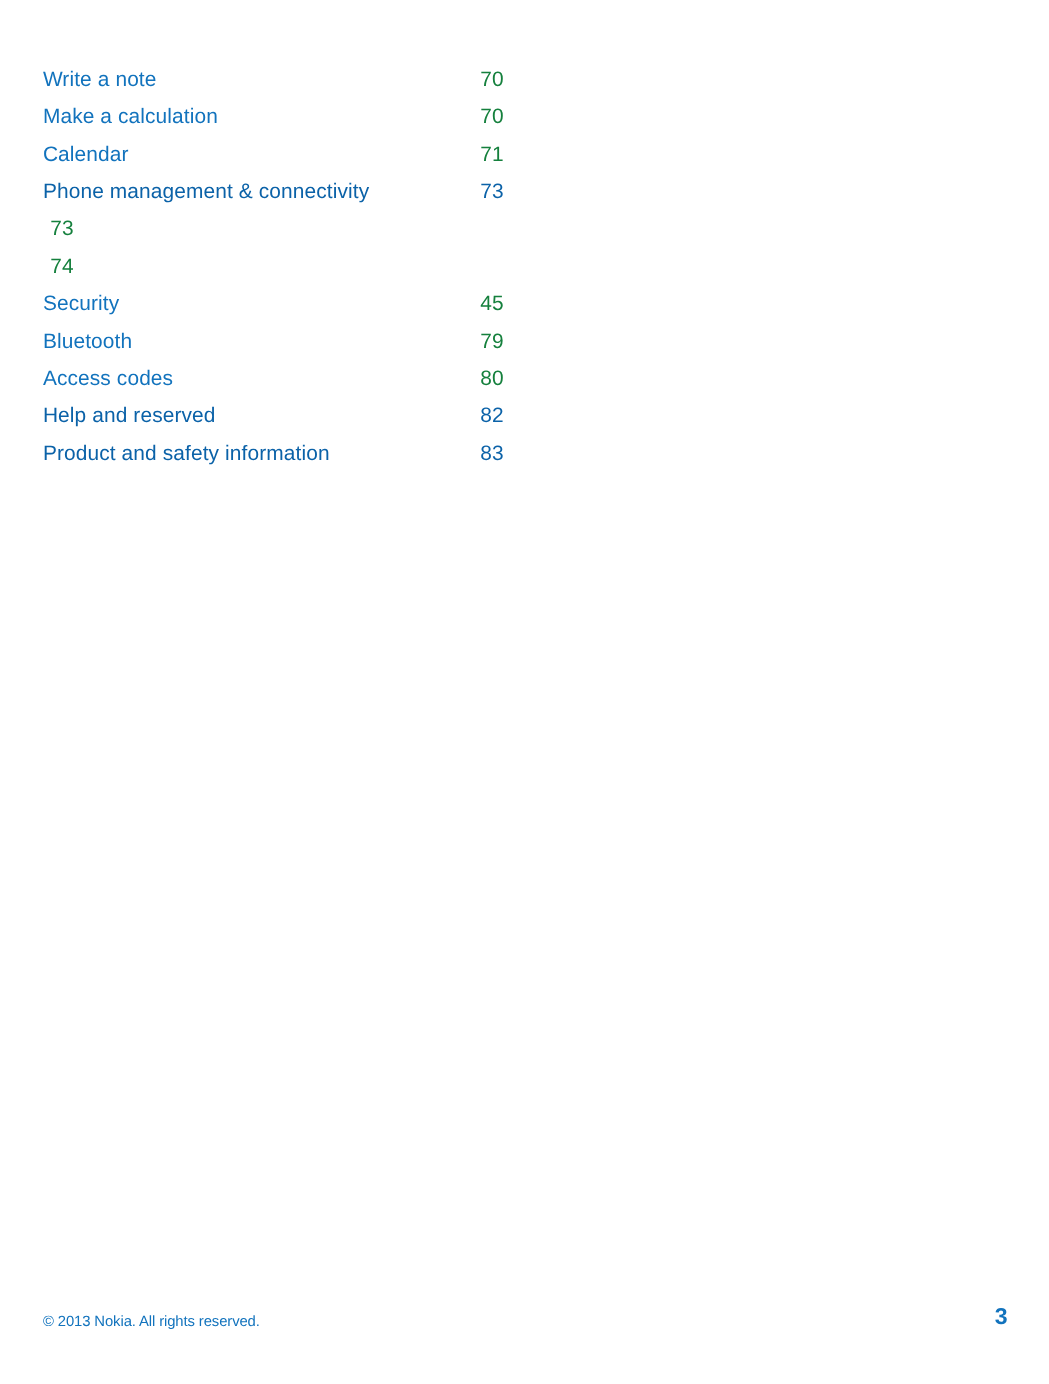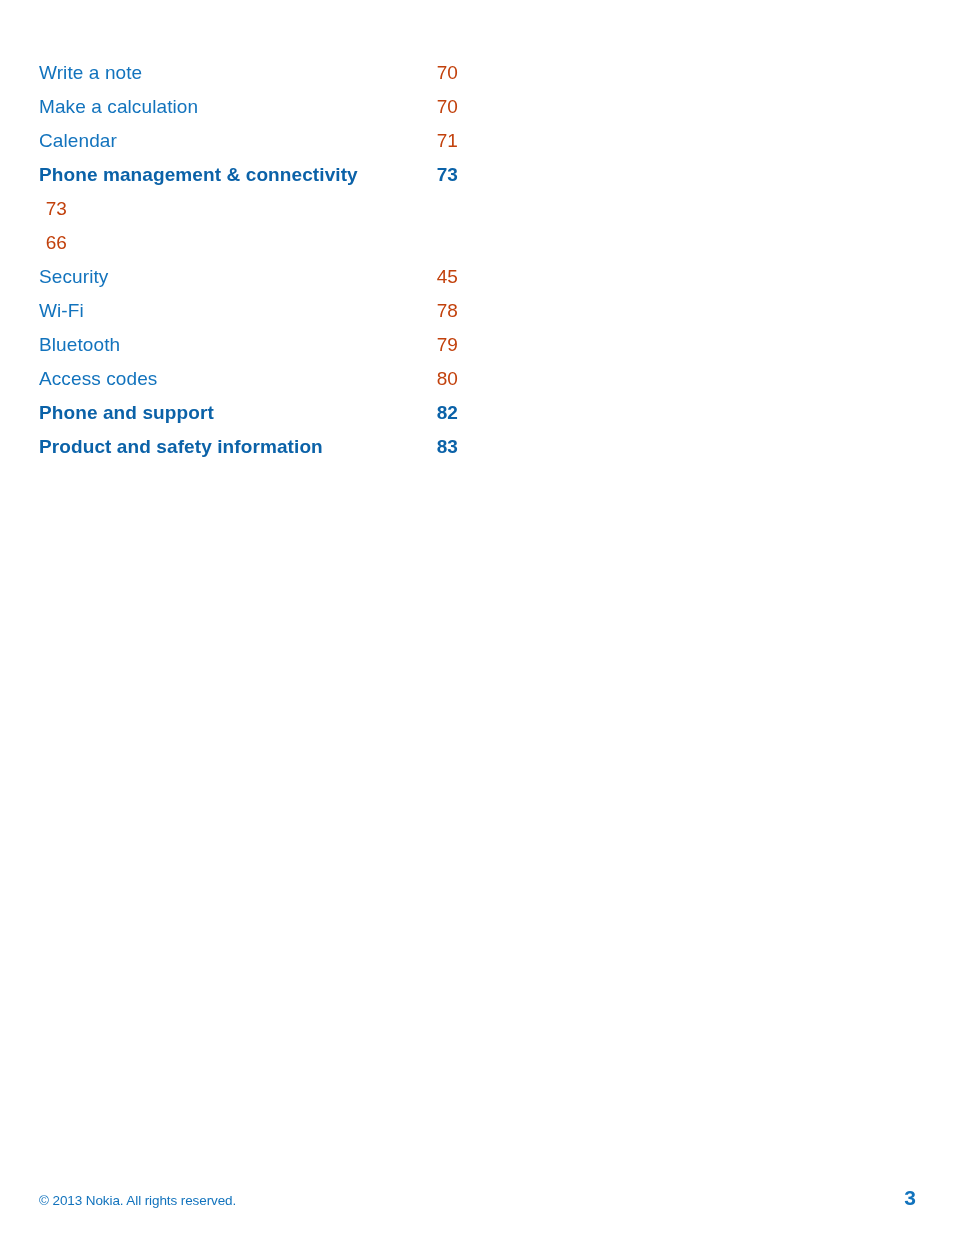--- a/index.html
+++ b/index.html
@@ -41,29 +41,29 @@
   }
 
   .toc-title {
     font-size: 19px;
     color: #1273BD;
     letter-spacing: 0.1px;
   }
 
   .toc-page {
     font-size: 19px;
-    color: #c2410c;
+    color: #15803d;
     text-align: right;
     min-width: 28px;
     letter-spacing: 0.1px;
   }
 
   .toc-row.level-1 .toc-title,
   .toc-row.level-1 .toc-page {
-    font-weight: bold;
+    font-weight: normal;
     color: #0B62A8;
   }
 
   
   .footer {
     position: absolute;
     left: 39px;
     right: 38px;
     bottom: 50px;
     display: flex;
@@ -104,40 +104,36 @@
         <span class="toc-page">71</span>
       </div>
       <div class="toc-row level-1">
         <span class="toc-title">Phone management &amp; connectivity</span>
         <span class="toc-page">73</span>
       </div>
       <div class="toc-row level-2">
         <span class="toc-page">73</span>
       </div>
       <div class="toc-row level-2">
-        <span class="toc-page">66</span>
+        <span class="toc-page">74</span>
       </div>
       <div class="toc-row level-2">
         <span class="toc-title">Security</span>
         <span class="toc-page">45</span>
-      </div>
-      <div class="toc-row level-2">
-        <span class="toc-title">Wi-Fi</span>
-        <span class="toc-page">78</span>
       </div>
       <div class="toc-row level-2">
         <span class="toc-title">Bluetooth</span>
         <span class="toc-page">79</span>
       </div>
       <div class="toc-row level-2">
         <span class="toc-title">Access codes</span>
         <span class="toc-page">80</span>
       </div>
       <div class="toc-row level-1">
-        <span class="toc-title">Phone and support</span>
+        <span class="toc-title">Help and reserved</span>
         <span class="toc-page">82</span>
       </div>
       <div class="toc-row level-1">
         <span class="toc-title">Product and safety information</span>
         <span class="toc-page">83</span>
       </div>
     </nav>
 
   <div class="footer">
     <span class="copyright">© 2013 Nokia. All rights reserved.</span>

